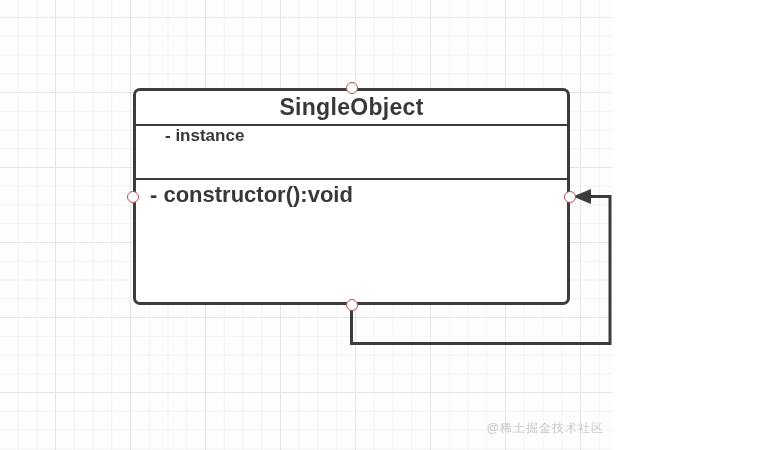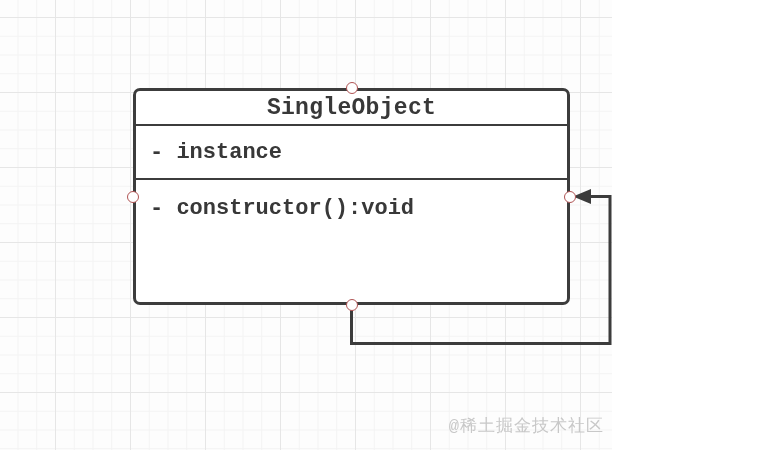--- a/index.html
+++ b/index.html
@@ -12,21 +12,20 @@
     height: 450px;
     background-color: #fdfdfd;
     background-image:
       linear-gradient(to right, #e6e6e6 1px, transparent 1px),
       linear-gradient(to bottom, #e6e6e6 1px, transparent 1px),
       linear-gradient(to right, #f3f3f3 1px, transparent 1px),
       linear-gradient(to bottom, #f3f3f3 1px, transparent 1px);
     background-size: 75px 75px, 75px 75px, 18.75px 18.75px, 18.75px 18.75px;
     background-position: 55px 17px, 55px 17px, 17.5px 17px, 17.5px 17px;
     overflow: hidden;
-    font-family: Liberation Mono, monospace;
   }
 
   .connector-svg {
     position: absolute;
     left: 0; top: 0;
     width: 765px; height: 450px;
     z-index: 1;
   }
 
   .uml-node {
@@ -48,29 +47,28 @@
     display: flex;
     align-items: center;
     justify-content: center;
     font-size: 23px;
     letter-spacing: 0.3px;
   }
   .uml-attrs {
     height: 54px;
     border-bottom: 2.5px solid #3c3c3c;
     display: flex;
-    align-items: center;
-    padding-left: 14px;
-    font-size: 22px;
+    align-items: flex-start;
+    padding-left: 29px;
+    font-size: 17px;
   }
   .uml-methods { padding-top: 2px; }
   .uml-method-row {
     height: 52px;
     display: flex;
-    align-items: center;
     padding-left: 14px;
     font-size: 22px;
   }
 
   .handle {
     position: absolute;
     width: 12px;
     height: 12px;
     background: #ffffff;
     border: 1.5px solid #b05454;
@@ -79,21 +77,21 @@
   }
   .handle-top    { left: 345.5px; top: 82px; }
   .handle-left   { left: 127px;   top: 190.5px; }
   .handle-right  { left: 564px;   top: 190.5px; }
   .handle-bottom { left: 345.5px; top: 299px; }
 
   .watermark {
     position: absolute;
     right: 8px;
     bottom: 13px;
-    font-size: 17px;
+    font-size: 12px;
     color: #c8c8c8;
     letter-spacing: 1px;
     z-index: 4;
   }
 </style>
 </head>
 <body>
 
 <div class="canvas">
 

